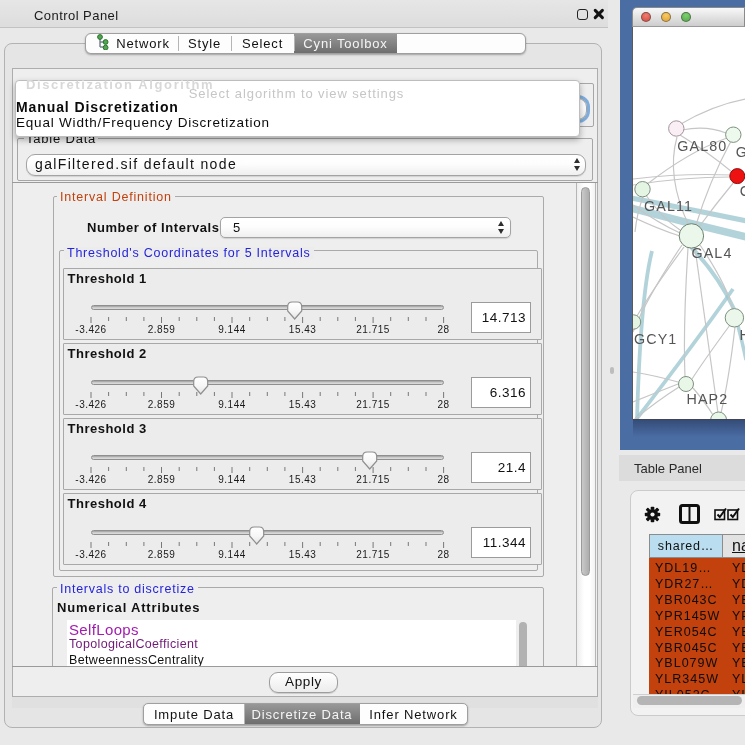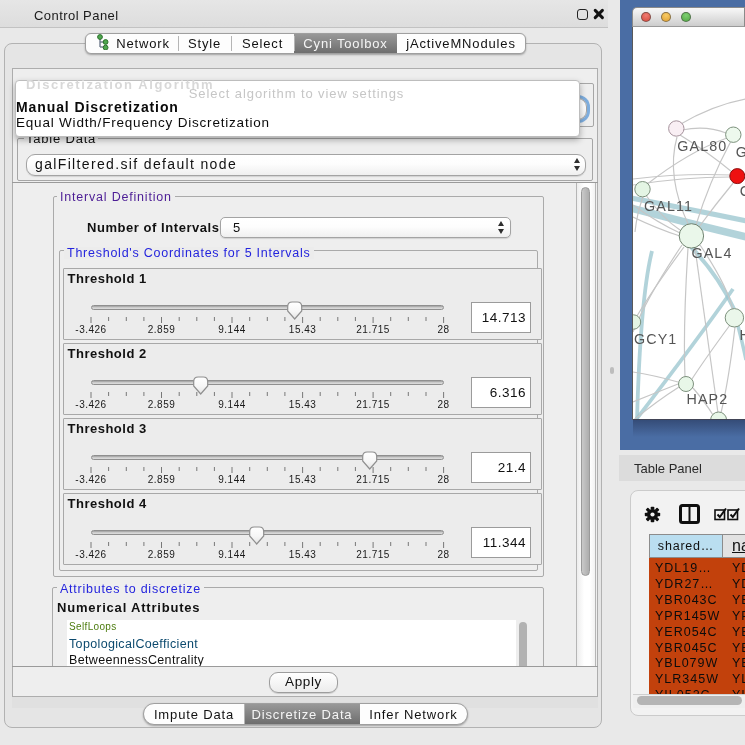--- a/index.html
+++ b/index.html
@@ -35,21 +35,20 @@
       <line x1="10.4" y1="3.4" x2="3.2" y2="10.6"></line>
     </g>
   </svg>
 <div class="ab" style="left:4px;top:43px;width:598px;height:685px;border:1.5px solid #b2b2b2;border-radius:8px;background:#e5e5e5;box-sizing:border-box;"></div>
 <div class="ab" style="left:12px;top:68px;width:586px;height:629px;background:#eeeeee;border:1px solid #adadad;box-sizing:border-box;"></div>
 <div class="ab" style="left:85px;top:32.5px;width:439px;height:19px;background:#fdfdfd;border:1px solid #9f9f9f;border-radius:6px;box-shadow:0 1px 2px rgba(0,0,0,0.3);overflow:hidden;">
 <div class="tabseg" style="left:0px;width:92px;padding-left:11px;">Network</div>
 <div class="tabseg" style="left:92px;width:53px;">Style</div>
 <div class="tabseg" style="left:145px;width:63px;">Select</div>
 <div class="tabseg tabsel" style="left:208px;width:103px;">Cyni Toolbox</div>
-<div class="tabseg" style="left:311px;width:128px;">jActiveMNodules</div>
 <div class="ab" style="left:92px;top:2px;width:1px;height:15px;background:#b5b5b5;"></div>
 <div class="ab" style="left:145px;top:2px;width:1px;height:15px;background:#b5b5b5;"></div>
 <div class="ab" style="left:208px;top:2px;width:1px;height:15px;background:#b5b5b5;"></div>
 </div>
 <svg class="ab" style="left:97px;top:34px;" width="13" height="16" viewBox="0 0 13 16">
 <g stroke="#6e7a8a" stroke-width="1.4" fill="none">
       <path d="M3 3 L3 13"></path>
       <path d="M3 8 H8"></path>
       <path d="M3 13 H8"></path>
     </g>
@@ -68,21 +67,21 @@
 <div class="combo" style="left:26px;top:154px;width:558px;height:20px;"></div>
 <div class="txt" style="left:35px;top:155.5px;font-size:14px;color:#111;letter-spacing:1.35px;">galFiltered.sif default node</div>
 <div class="arrows" style="left:571.5px;top:158px;width:10px;">
     <div class="aup"></div>
     <div class="adn"></div>
   </div>
 <div class="ab" style="left:12px;top:182px;width:586px;height:485px;border-top:1px solid #9a9a9a;border-bottom:1px solid #9a9a9a;box-sizing:border-box;"></div>
 <div class="ab" style="left:576px;top:183px;width:20px;height:483px;background:linear-gradient(90deg,#ededed,#ffffff 40%,#ffffff 70%,#f2f2f2);border-left:1px solid #b5b5b5;border-right:1px solid #b5b5b5;box-sizing:border-box;"></div>
 <div class="ab" style="left:581px;top:187px;width:9px;height:389px;background:linear-gradient(90deg,#c9c9c9,#adadad);border:1px solid #9a9a9a;border-radius:5px;box-sizing:border-box;"></div>
 <div class="gbox" style="left:53px;top:196px;width:489px;height:379px;"></div>
-<div class="glabel" style="left:57px;top:191px;color:#4c1d95;letter-spacing:0.8px;">Interval Definition</div>
+<div class="glabel" style="left:57px;top:191px;color:#c2410c;letter-spacing:0.8px;">Interval Definition</div>
 <div class="txt" style="left:87px;top:220px;font-size:13px;font-weight:bold;color:#111;letter-spacing:0.55px;">Number of Intervals</div>
 <div class="combo" style="left:220px;top:217px;width:289px;height:19px;border-radius:5px;"></div>
 <div class="txt" style="left:233px;top:220px;font-size:13px;color:#111;">5</div>
 <div class="arrows" style="left:496px;top:221px;width:10px;">
     <div class="aup"></div>
     <div class="adn"></div>
   </div>
 <div class="gbox" style="left:59px;top:250px;width:477px;height:319px;"></div>
 <div class="glabel" style="left:64px;top:246.5px;color:#2424dd;background:#ececec;letter-spacing:0.75px;">Threshold's Coordinates for 5 Intervals</div>
 <div class="thbox" style="top:268px;">
@@ -256,31 +255,31 @@
           <stop offset="0.55" stop-color="#f6f6f6"></stop>
           <stop offset="1" stop-color="#e4e4e4"></stop>
         </linearGradient>
       </defs>
 <path d="M1.7,5.7 Q1.7,1 6.2,1 L11.2,1 Q15.7,1 15.7,5.7 L15.7,10 L8.7,18 L1.7,10 Z" fill="url(#th3)" stroke="#8f8f8f" stroke-width="1.2"></path>
     </svg>
 <div class="vbox">11.344</div>
 </div>
 <div class="ab" style="left:12px;top:580px;width:564px;height:86px;overflow:hidden;">
 <div class="gbox" style="left:40px;top:7px;width:490px;height:120px;"></div>
-<div class="glabel" style="left:45px;top:3px;color:#2424dd;letter-spacing:0.75px;">Attributes to discretize</div>
+<div class="glabel" style="left:45px;top:3px;color:#2424dd;letter-spacing:0.75px;">Intervals to discretize</div>
 <div class="txt" style="left:45px;top:19.5px;font-size:13px;font-weight:bold;color:#111;letter-spacing:0.8px;">Numerical Attributes</div>
 <div class="ab" style="left:54.5px;top:40px;width:449px;height:46px;background:#ffffff;"></div>
-<div class="txt" style="left:57px;top:40.5px;font-size:10px;color:#4d7c0f;letter-spacing:0.35px;">SelfLoops</div>
-<div class="txt" style="left:57px;top:56.5px;font-size:12.5px;color:#0c4a6e;letter-spacing:0.35px;">TopologicalCoefficient</div>
+<div class="txt" style="left:57px;top:40.5px;font-size:15px;color:#a21caf;letter-spacing:0.35px;">SelfLoops</div>
+<div class="txt" style="left:57px;top:56.5px;font-size:12.5px;color:#701a75;letter-spacing:0.35px;">TopologicalCoefficient</div>
 <div class="txt" style="left:57px;top:72.5px;font-size:12.5px;color:#111;letter-spacing:0.35px;">BetweennessCentrality</div>
 <div class="ab" style="left:507px;top:42px;width:8px;height:60px;background:#b2b2b2;border-radius:4px;"></div>
 </div>
 <div class="ab" style="left:269px;top:672px;width:67px;height:19px;background:linear-gradient(#ffffff,#ececec);border:1px solid #9d9d9d;border-radius:9px;box-shadow:0 1px 1px rgba(0,0,0,0.15);text-align:center;line-height:17px;font-size:13.5px;color:#111;letter-spacing:0.6px;">Apply</div>
 <div class="ab" style="left:12px;top:697px;width:586px;height:11px;background:#e0e0e0;"></div>
-<div class="ab" style="left:143px;top:703px;width:323px;height:20px;background:#fdfdfd;border:1px solid #9f9f9f;border-radius:11px;box-shadow:0 1px 2px rgba(0,0,0,0.3);overflow:hidden;">
+<div class="ab" style="left:143px;top:703px;width:323px;height:20px;background:#fdfdfd;border:1px solid #9f9f9f;border-radius:5px;box-shadow:0 1px 2px rgba(0,0,0,0.3);overflow:hidden;">
 <div class="tabseg" style="left:0px;width:100px;">Impute Data</div>
 <div class="tabseg tabsel" style="left:100px;width:116px;">Discretize Data</div>
 <div class="tabseg" style="left:216px;width:107px;">Infer Network</div>
 <div class="ab" style="left:100px;top:0;width:1px;height:20px;background:#b5b5b5;"></div>
 </div>
 <div class="ab" style="left:15px;top:80px;width:563px;height:55px;background:#ffffff;border:1px solid #bdbdbd;border-radius:4px;box-shadow:0 3px 6px rgba(0,0,0,0.3);z-index:50;"></div>
 <div class="txt" style="left:26px;top:77px;font-size:13px;font-weight:bold;color:#d8d8d8;letter-spacing:1.6px;z-index:51;">Discretization Algorithm</div>
 <div class="ab" style="left:15px;top:85.5px;width:563px;text-align:center;font-size:13px;color:#c6c6c6;letter-spacing:0.9px;z-index:52;">Select algorithm to view settings</div>
 <div class="txt" style="left:16px;top:99px;font-size:14px;font-weight:bold;color:#0a0a0a;letter-spacing:0.9px;z-index:52;">Manual Discretization</div>
 <div class="txt" style="left:16px;top:115px;font-size:13.5px;color:#0a0a0a;letter-spacing:0.8px;z-index:52;">Equal Width/Frequency Discretization</div>

